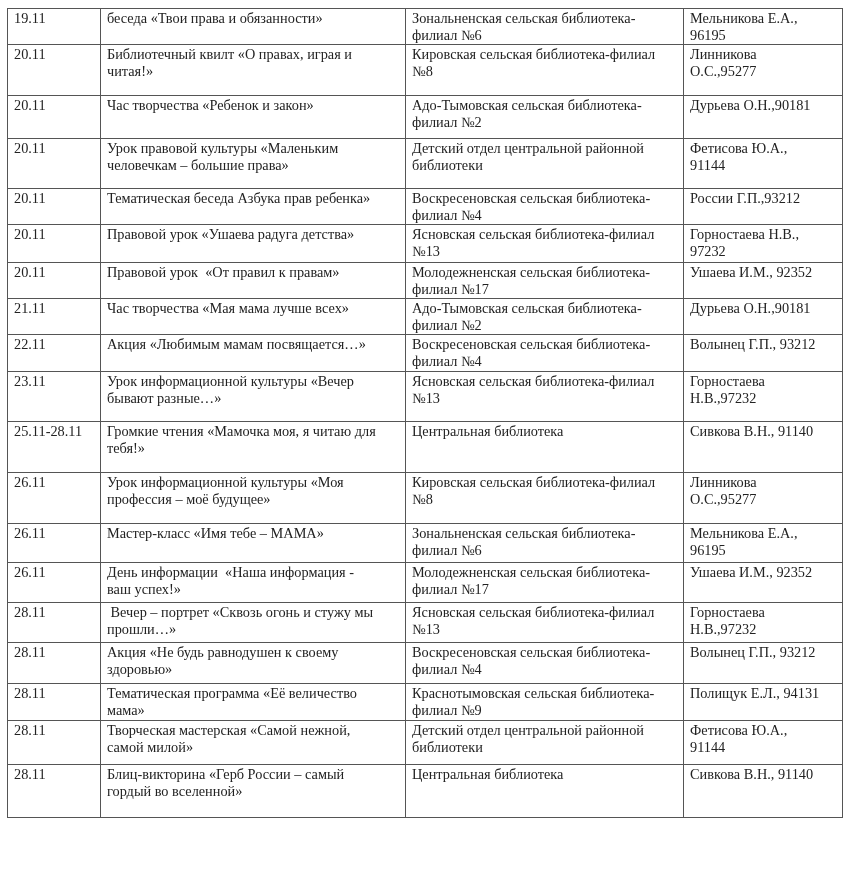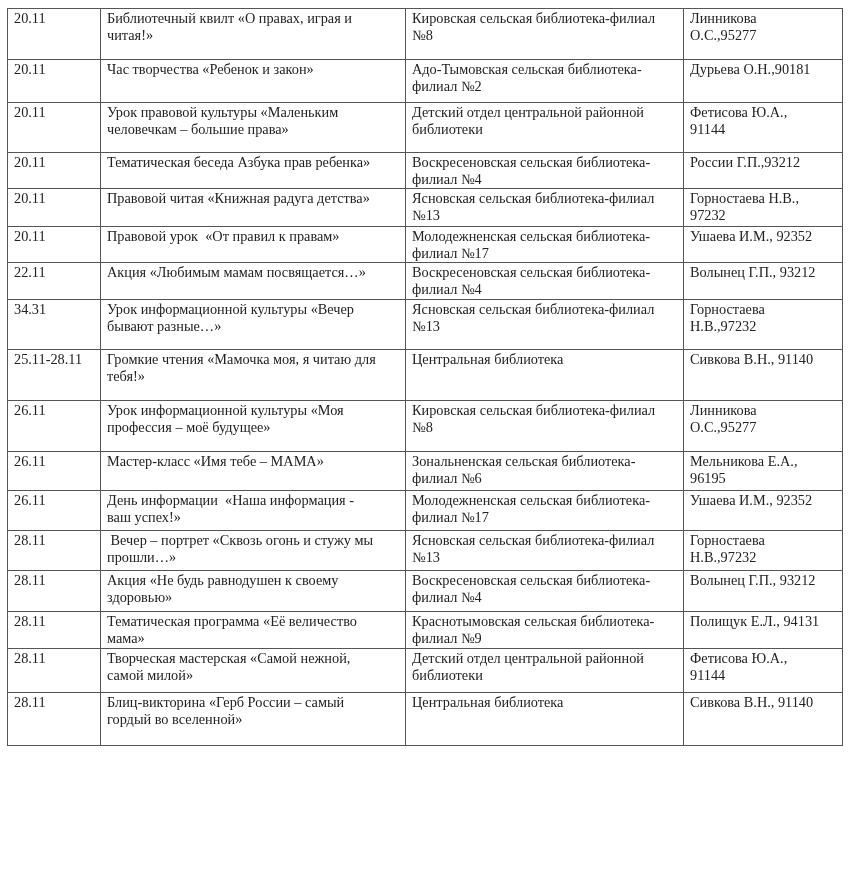--- a/index.html
+++ b/index.html
@@ -16,20 +16,28 @@
 <body>
 
 <table>
   <colgroup>
       <col class="c1">
       <col class="c2">
       <col class="c3">
       <col class="c4">
     </colgroup>
   <tbody id="tbody">
+      <tr style="height: 27px;">
+        <td><span>19.11</span></td>
+        <td><span>беседа «Твои права и обязанности»</span></td>
+        <td><span>Зональненская сельская библиотека-
+филиал №6</span></td>
+        <td><span>Мельникова Е.А.,
+96195</span></td>
+      </tr>
       <tr style="height: 51px;">
         <td><span>20.11</span></td>
         <td><span>Библиотечный квилт «О правах, играя и
 читая!»</span></td>
         <td><span>Кировская сельская библиотека-филиал
 №8</span></td>
         <td><span>Линникова
 О.С.,95277</span></td>
       </tr>
       <tr style="height: 43px;">
@@ -50,42 +58,49 @@
       </tr>
       <tr style="height: 33px;">
         <td><span>20.11</span></td>
         <td><span>Тематическая беседа Азбука прав ребенка»</span></td>
         <td><span>Воскресеновская сельская библиотека-
 филиал №4</span></td>
         <td><span>России Г.П.,93212</span></td>
       </tr>
       <tr style="height: 38px;">
         <td><span>20.11</span></td>
-        <td><span>Правовой читая «Книжная радуга детства»</span></td>
+        <td><span>Правовой урок «Ушаева радуга детства»</span></td>
         <td><span>Ясновская сельская библиотека-филиал
 №13</span></td>
         <td><span>Горностаева Н.В.,
 97232</span></td>
       </tr>
       <tr style="height: 35px;">
         <td><span>20.11</span></td>
         <td><span>Правовой урок  «От правил к правам»</span></td>
         <td><span>Молодежненская сельская библиотека-
 филиал №17</span></td>
         <td><span>Ушаева И.М., 92352</span></td>
       </tr>
+      <tr style="height: 33px;">
+        <td><span>21.11</span></td>
+        <td><span>Час творчества «Мая мама лучше всех»</span></td>
+        <td><span>Адо-Тымовская сельская библиотека-
+филиал №2</span></td>
+        <td><span>Дурьева О.Н.,90181</span></td>
+      </tr>
       <tr style="height: 37px;">
         <td><span>22.11</span></td>
         <td><span>Акция «Любимым мамам посвящается…»</span></td>
         <td><span>Воскресеновская сельская библиотека-
 филиал №4</span></td>
         <td><span>Волынец Г.П., 93212</span></td>
       </tr>
       <tr style="height: 50px;">
-        <td><span>34.31</span></td>
+        <td><span>23.11</span></td>
         <td><span>Урок информационной культуры «Вечер
 бывают разные…»</span></td>
         <td><span>Ясновская сельская библиотека-филиал
 №13</span></td>
         <td><span>Горностаева
 Н.В.,97232</span></td>
       </tr>
       <tr style="height: 51px;">
         <td><span>25.11-28.11</span></td>
         <td><span>Громкие чтения «Мамочка моя, я читаю для

